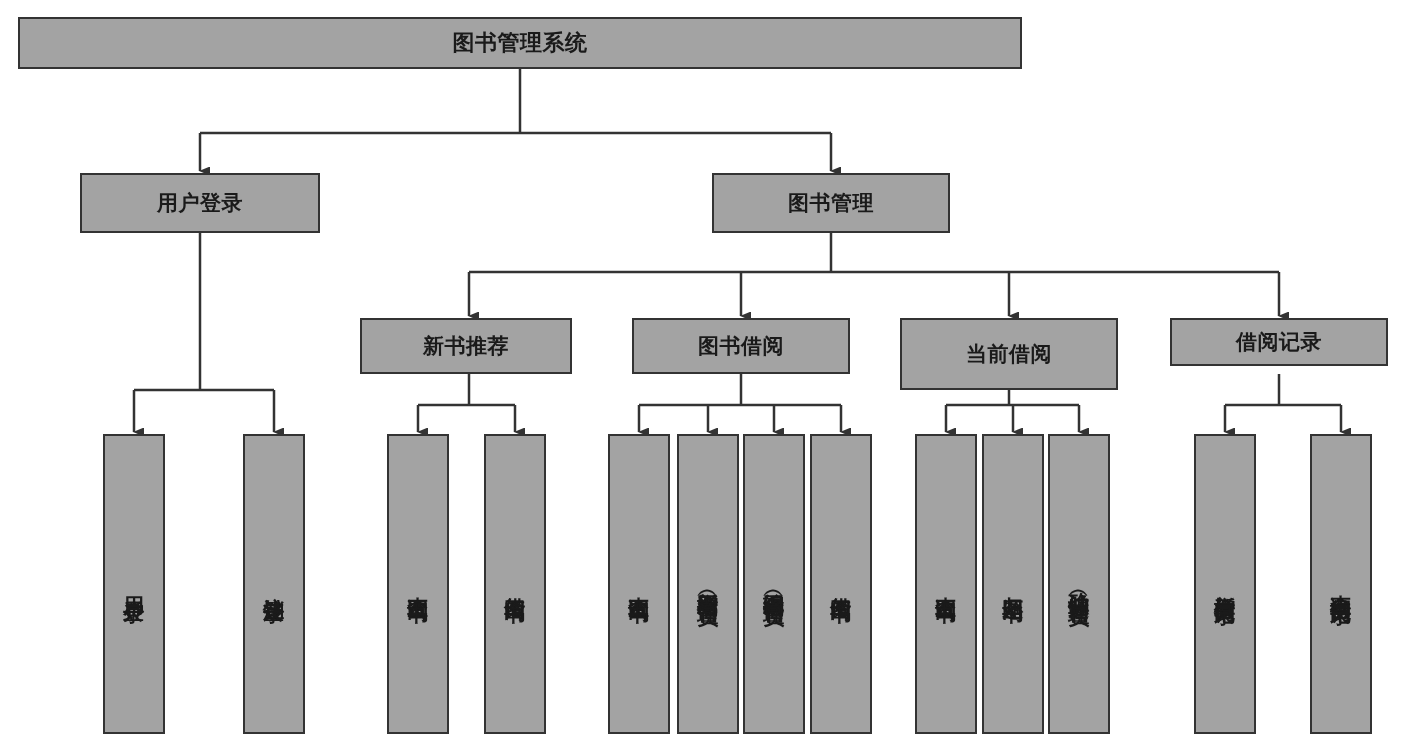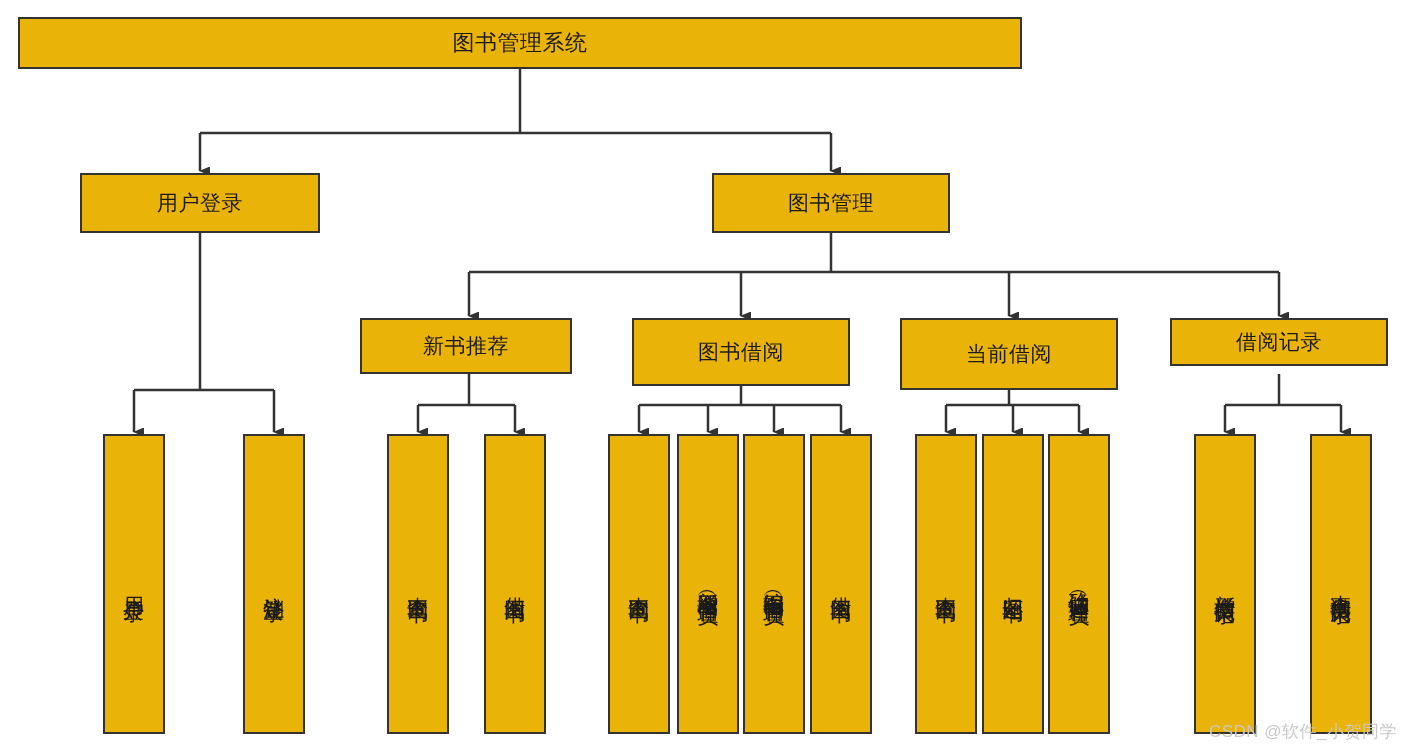--- a/index.html
+++ b/index.html
@@ -23,26 +23,27 @@
     position: absolute;
     left: 0;
     top: 0;
     width: 1405px;
     height: 747px;
     pointer-events: none;
   }
   .node {
     position: absolute;
     box-sizing: border-box;
-    background: #eab308;
+    background: #a3a3a3;
     border: 2.5px solid #333333;
     display: flex;
     align-items: center;
     justify-content: center;
     z-index: 2;
+    font-weight: bold;
   }
   .node .label {
     font-size: 21px;
     line-height: 1.18;
     color: #1a1a1a;
     text-align: center;
     letter-spacing: 0.5px;
     white-space: nowrap;
   }
   .node.vertical .label {
@@ -122,21 +123,21 @@
       </div>
       <div class="node group" style="left: 80px; top: 173px; width: 240px; height: 60px;">
         <span class="label">用户登录</span>
       </div>
       <div class="node group" style="left: 712px; top: 173px; width: 238px; height: 60px;">
         <span class="label">图书管理</span>
       </div>
       <div class="node group" style="left: 360px; top: 318px; width: 212px; height: 56px;">
         <span class="label">新书推荐</span>
       </div>
-      <div class="node group" style="left: 632px; top: 318px; width: 218px; height: 68px;">
+      <div class="node group" style="left: 632px; top: 318px; width: 218px; height: 56px;">
         <span class="label">图书借阅</span>
       </div>
       <div class="node group" style="left: 900px; top: 318px; width: 218px; height: 72px;">
         <span class="label">当前借阅</span>
       </div>
       <div class="node group" style="left: 1170px; top: 318px; width: 218px; height: 48px;">
         <span class="label">借阅记录</span>
       </div>
       <div class="node leaf vertical" style="left: 103px; top: 434px; width: 62px; height: 300px;">
         <span class="label">用户登录</span>
@@ -172,14 +173,13 @@
         <span class="label">确认归还（管理员）</span>
       </div>
       <div class="node leaf vertical" style="left: 1194px; top: 434px; width: 62px; height: 300px;">
         <span class="label">新增借阅记录</span>
       </div>
       <div class="node leaf vertical" style="left: 1310px; top: 434px; width: 62px; height: 300px;">
         <span class="label">查询借阅记录</span>
       </div>
     </div>
 
-  <div id="watermark">CSDN @软件_小贺同学</div>
 </div>
 
 </body></html>

